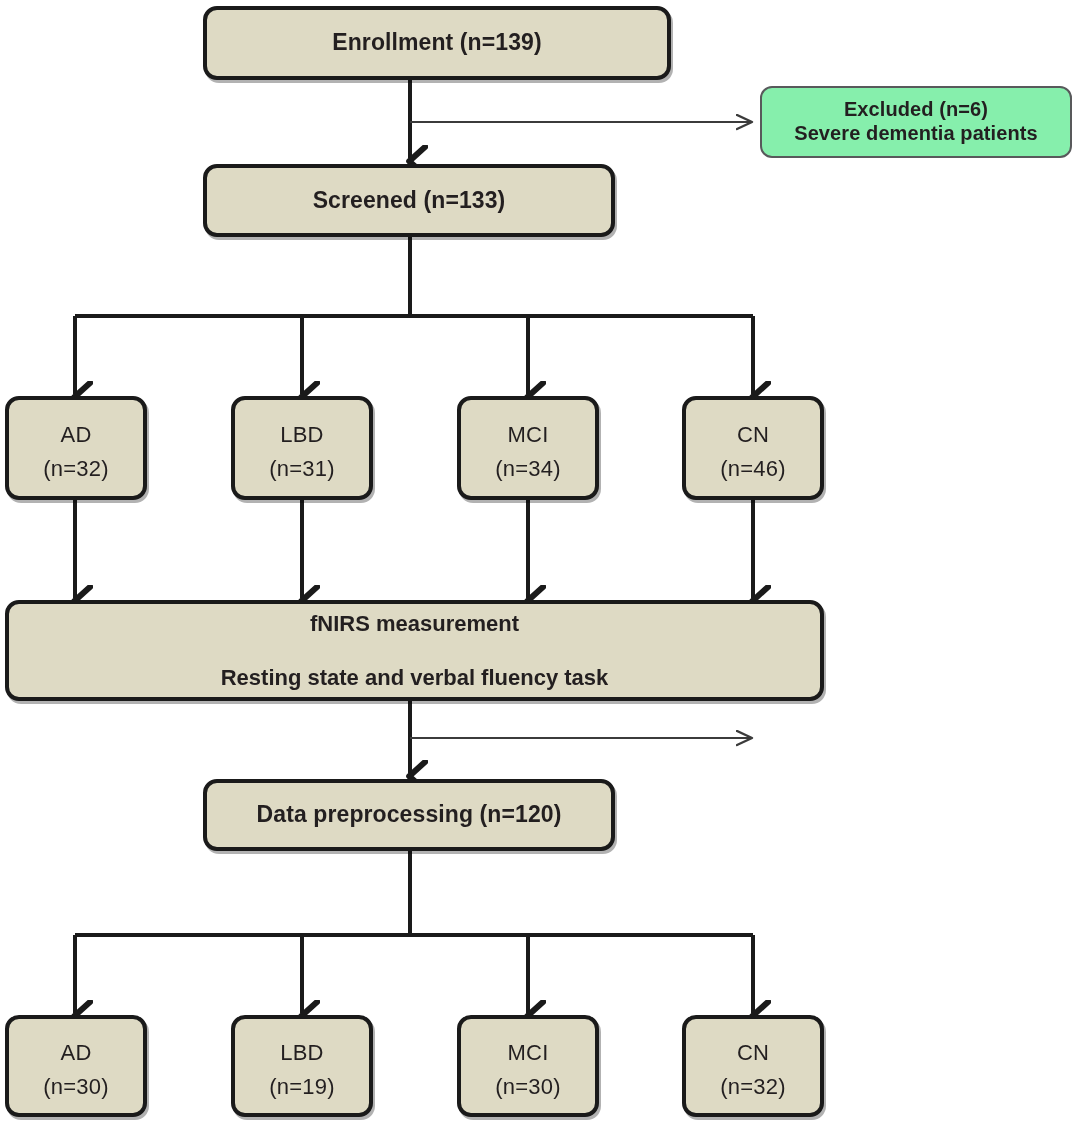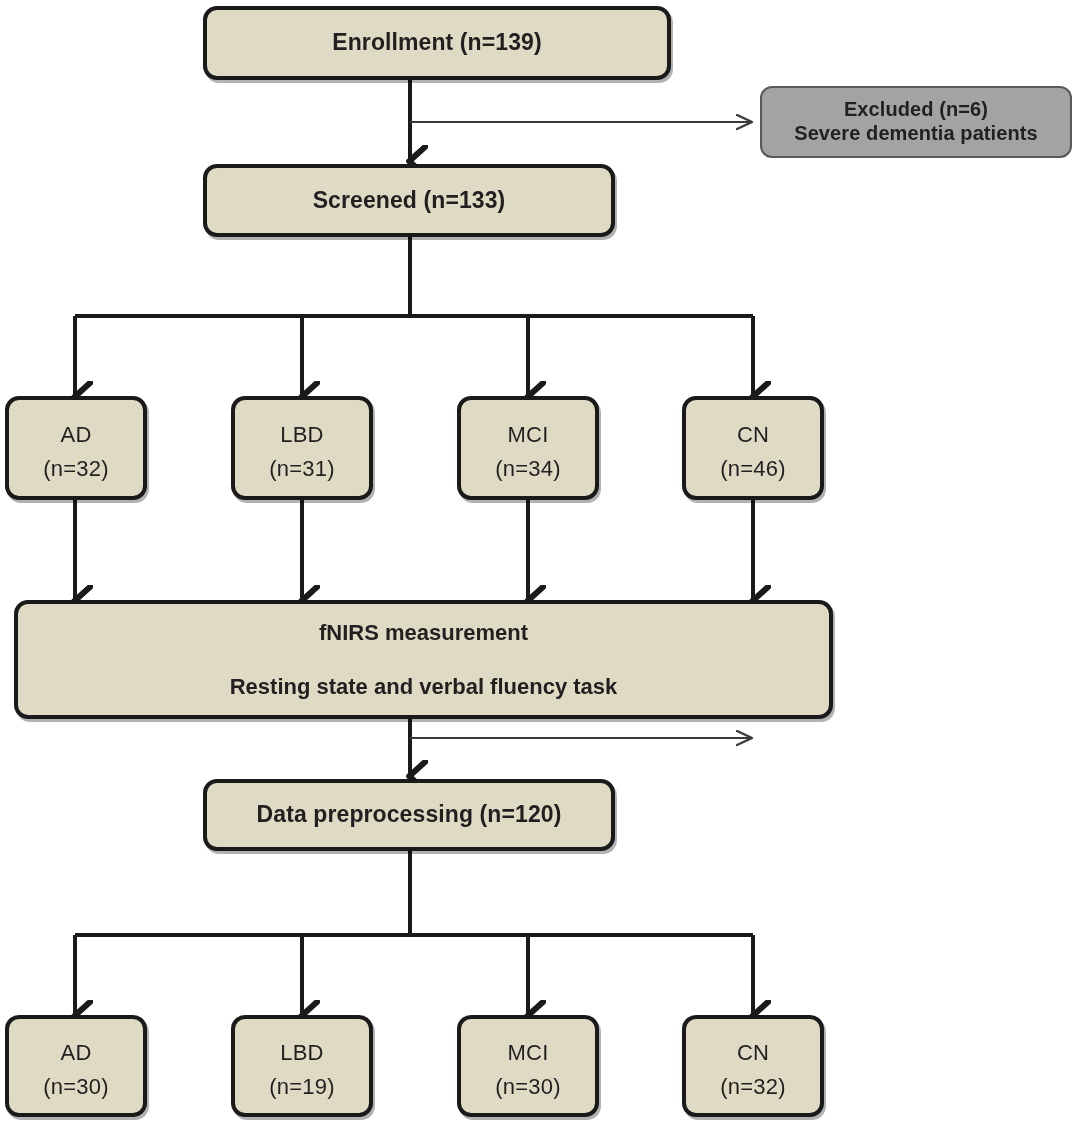--- a/index.html
+++ b/index.html
@@ -38,21 +38,21 @@
   }
   
   .node.filled {
     background: #dedac4;
     border: 4px solid #1a1a1a;
     border-radius: 14px;
     box-shadow: 2px 3px 0 rgba(0,0,0,0.30);
   }
   
   .node.excluded {
-    background: #a3a3a3;
+    background: #86efac;
     border: 2px solid #58595b;
     border-radius: 12px;
     text-align: right;
   }
   .line {
     display: block;
     white-space: nowrap;
     line-height: 1.18;
   }
   .t-main {
@@ -153,21 +153,21 @@
   <div class="node filled" style="left:457px; top:396px; width:142px; height:104px;">
     <span class="line t-group">MCI</span>
     <span class="line t-group">(n=34)</span>
   </div>
 
   <div class="node filled" style="left:682px; top:396px; width:142px; height:104px;">
     <span class="line t-group">CN</span>
     <span class="line t-group">(n=46)</span>
   </div>
 
-  <div class="node filled" style="left:14px; top:600px; width:819px; height:119px;gap:28px;">
+  <div class="node filled" style="left:5px; top:600px; width:819px; height:101px;gap:28px;">
     <span class="line t-fnirs">fNIRS measurement</span>
     <span class="line t-fnirs">Resting state and verbal fluency task</span>
   </div>
 
 
   <div class="node filled" style="left:203px; top:779px; width:412px; height:72px;">
     <span class="line t-main">Data preprocessing  (n=120)</span>
   </div>
 
   <div class="node filled" style="left:5px; top:1015px; width:142px; height:102px;">

